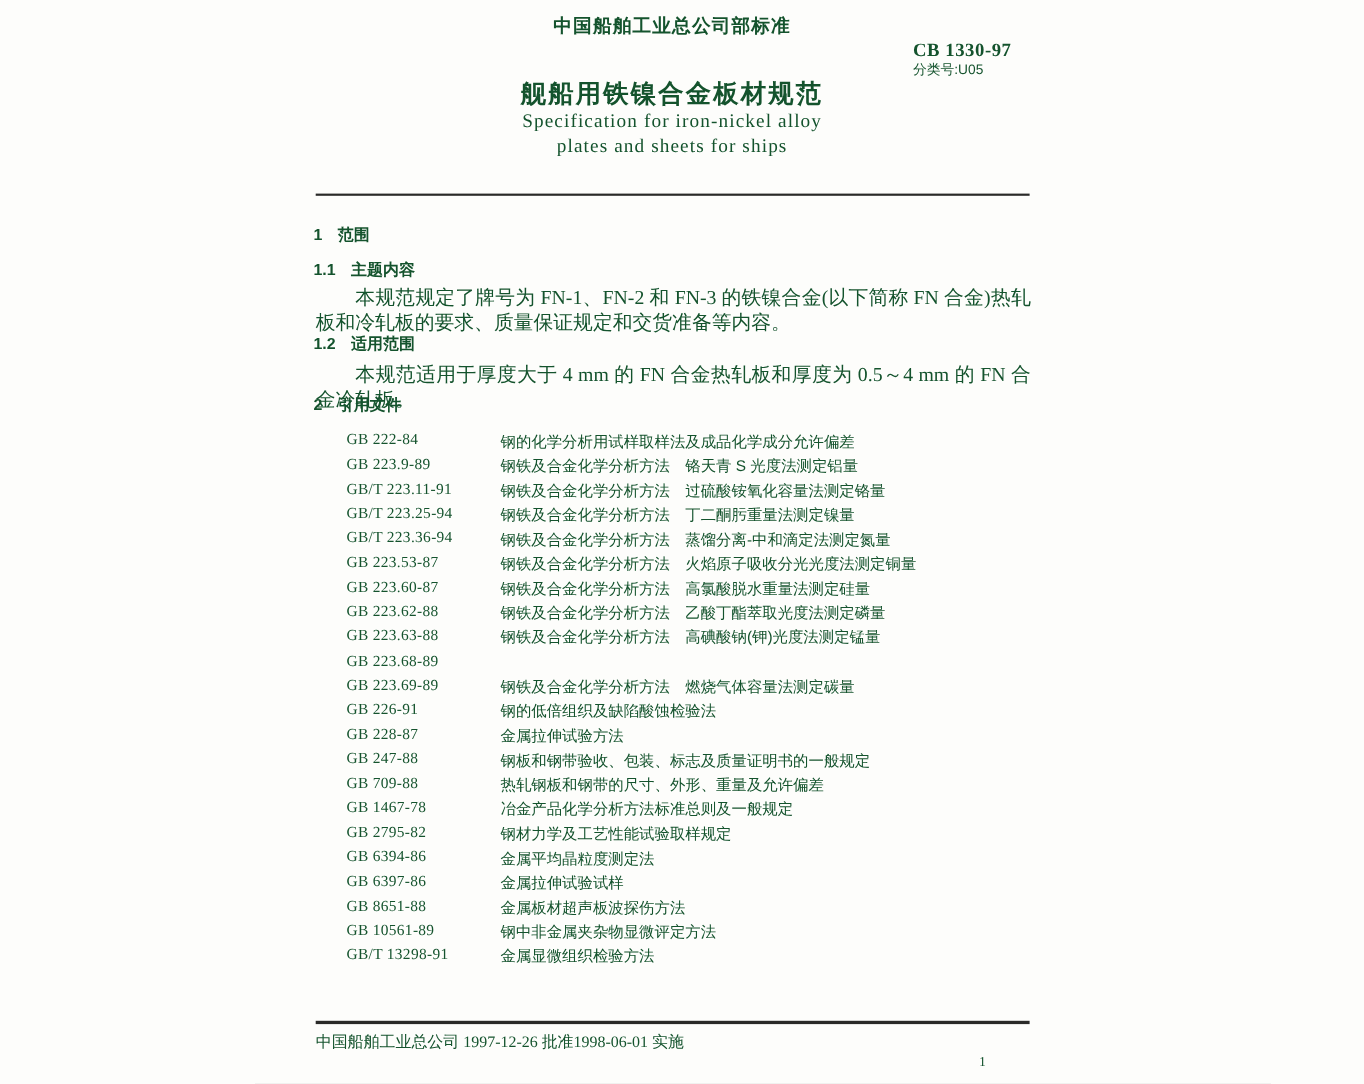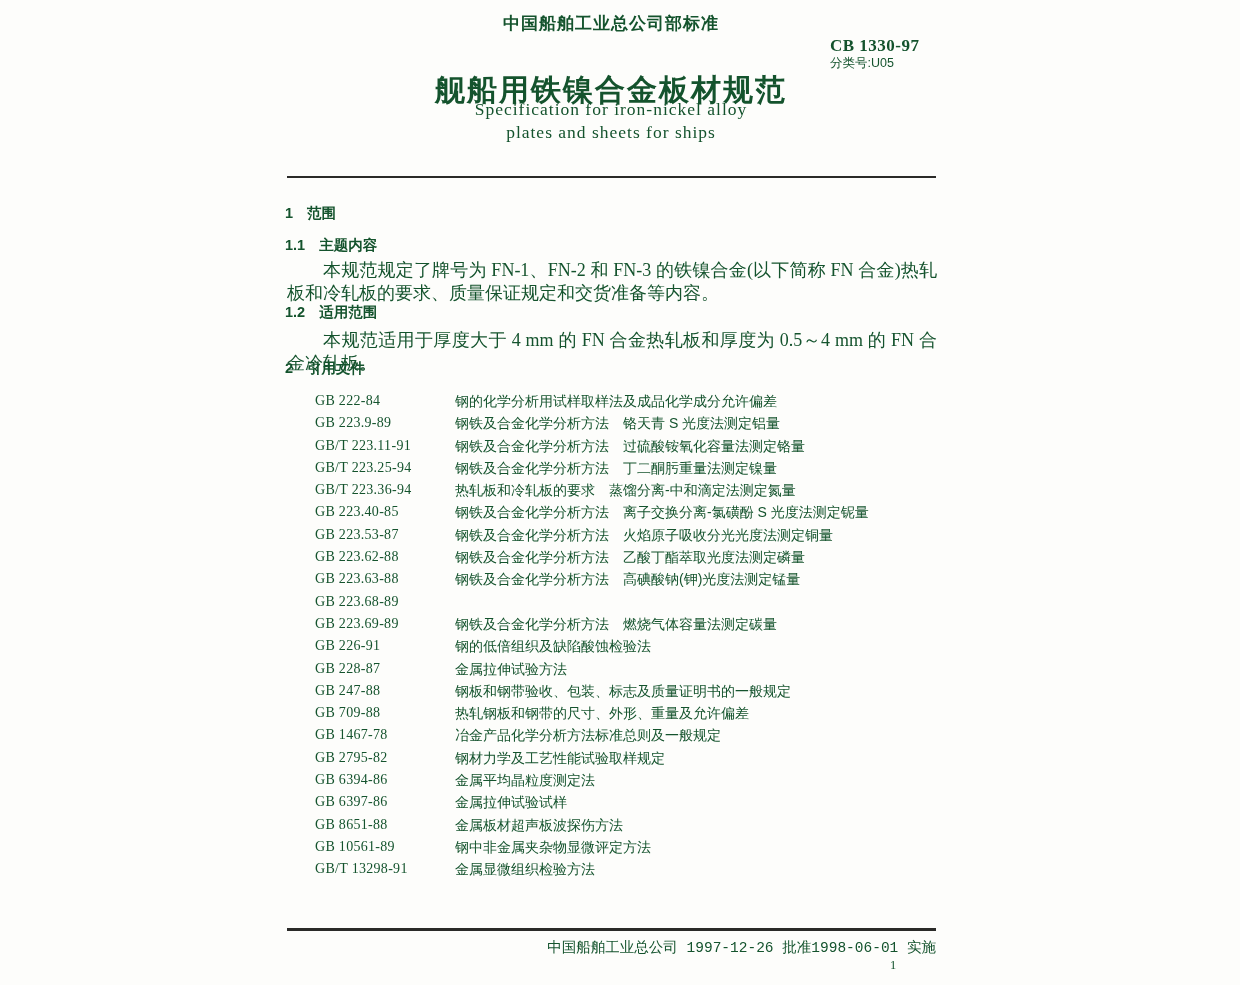--- a/index.html
+++ b/index.html
@@ -40,21 +40,21 @@
     position: absolute;
     left: 830px;
     top: 55px;
     font-size: 12.5px;
     font-family: "Liberation Sans", "DejaVu Sans", sans-serif;
   }
   .title-zh {
     top: 70px;
     font-family: "Liberation Sans", "DejaVu Sans", sans-serif;
     font-weight: bold;
-    font-size: 30px;
+    font-size: 23px;
     letter-spacing: 2px;
   }
   .title-en1 { top: 99px;  font-size: 17.5px; letter-spacing: 1px; }
   .title-en2 { top: 122px; font-size: 17.5px; letter-spacing: 1px; }
   .rule {
     position: absolute;
     left: 287px;
     width: 649px;
     background: #2a2a28;
   }
@@ -98,22 +98,22 @@
   }
   .ref-title {
     font-family: "Liberation Sans", "DejaVu Sans", sans-serif;
   }
   .footer-row {
     position: absolute;
     left: 287px;
     top: 938px;
     width: 649px;
     display: flex;
-    justify-content: flex-end;
-    font-family: Liberation Mono, monospace;
+    justify-content: flex-start;
+    font-family: Liberation Serif, serif;
     font-size: 14.5px;
   }
   .page-num {
     position: absolute;
     left: 890px;
     top: 958px;
     font-size: 12.5px;
   }
 </style>
 </head>
@@ -162,29 +162,29 @@
       <div class="ref-row" style="">
       <span class="ref-code">GB/T 223.11-91</span>
       <span class="ref-title">钢铁及合金化学分析方法　过硫酸铵氧化容量法测定铬量</span>
     </div>
       <div class="ref-row" style="">
       <span class="ref-code">GB/T 223.25-94</span>
       <span class="ref-title">钢铁及合金化学分析方法　丁二酮肟重量法测定镍量</span>
     </div>
       <div class="ref-row" style="">
       <span class="ref-code">GB/T 223.36-94</span>
-      <span class="ref-title">热轧板和冷轧板的要求　蒸馏分离-中和滴定法测定氮量</span>
-    </div>
-      <div class="ref-row" style="">
-      <span class="ref-code">GB 223.40-85</span>
-      <span class="ref-title">钢铁及合金化学分析方法　离子交换分离-氯磺酚 S 光度法测定铌量</span>
+      <span class="ref-title">钢铁及合金化学分析方法　蒸馏分离-中和滴定法测定氮量</span>
     </div>
       <div class="ref-row" style="">
       <span class="ref-code">GB 223.53-87</span>
       <span class="ref-title">钢铁及合金化学分析方法　火焰原子吸收分光光度法测定铜量</span>
+    </div>
+      <div class="ref-row" style="">
+      <span class="ref-code">GB 223.60-87</span>
+      <span class="ref-title">钢铁及合金化学分析方法　高氯酸脱水重量法测定硅量</span>
     </div>
       <div class="ref-row" style="">
       <span class="ref-code">GB 223.62-88</span>
       <span class="ref-title">钢铁及合金化学分析方法　乙酸丁酯萃取光度法测定磷量</span>
     </div>
       <div class="ref-row" style="">
       <span class="ref-code">GB 223.63-88</span>
       <span class="ref-title">钢铁及合金化学分析方法　高碘酸钠(钾)光度法测定锰量</span>
     </div>
       <div class="ref-row" style="">

